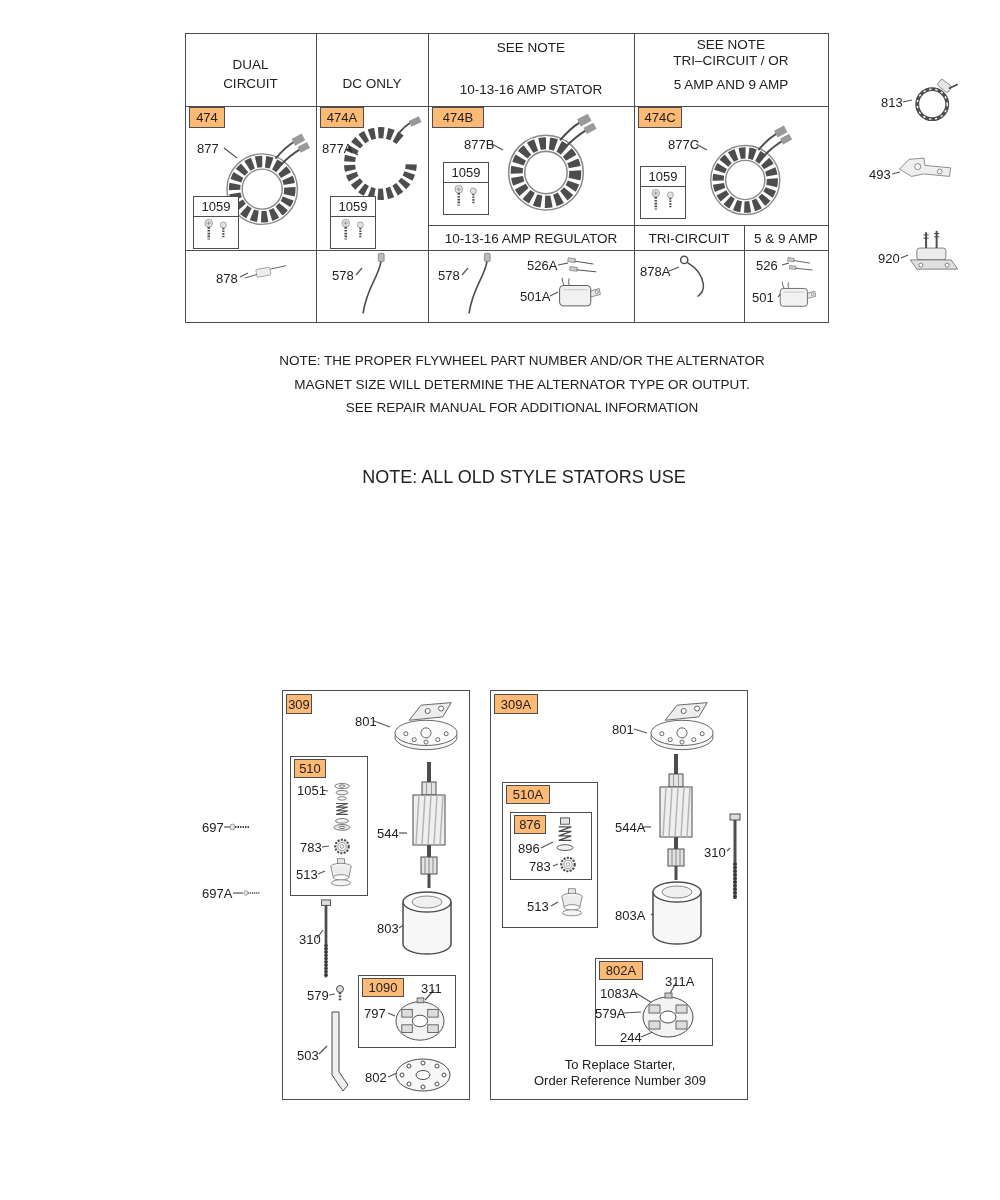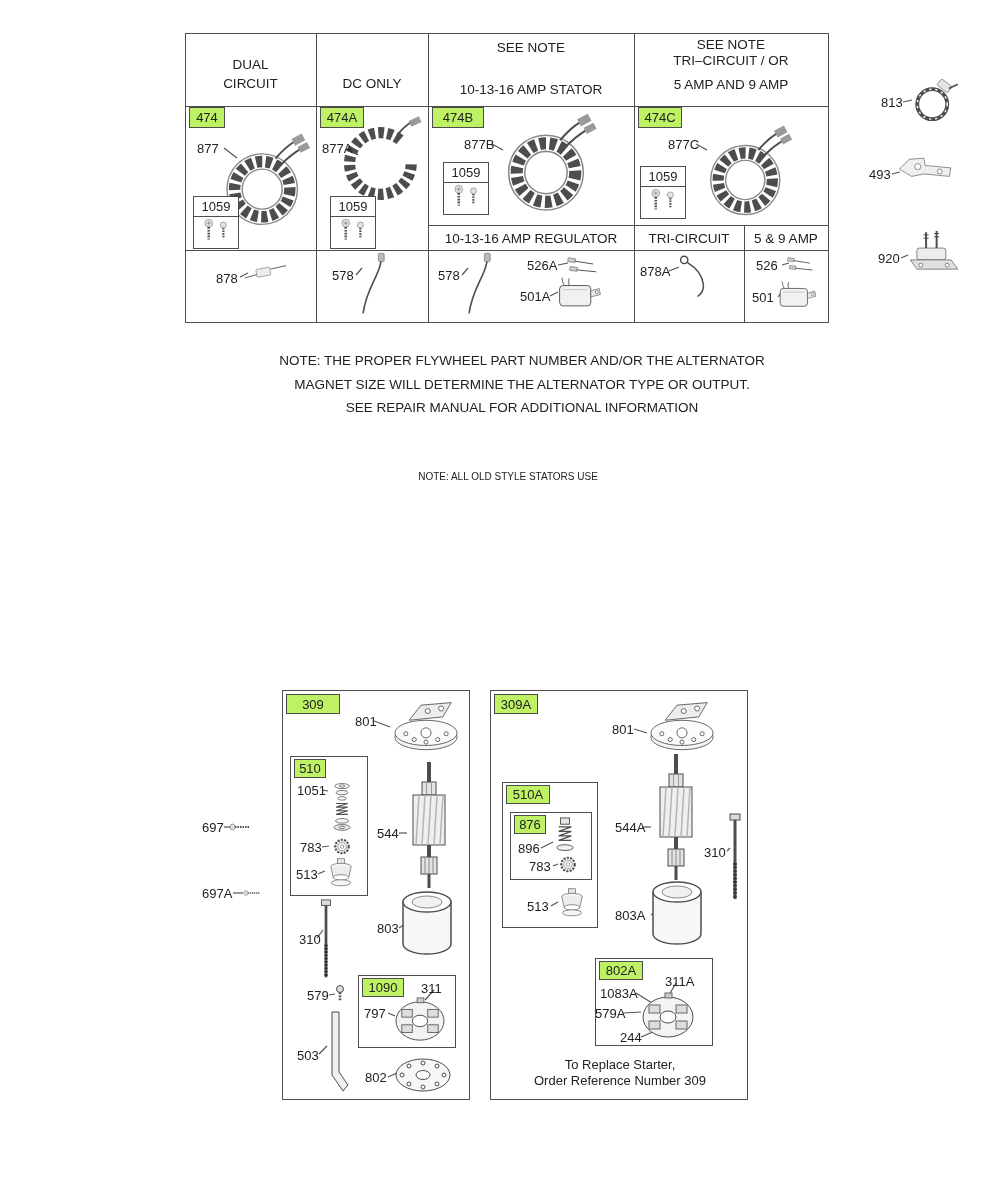--- a/index.html
+++ b/index.html
@@ -1,21 +1,21 @@
 <!DOCTYPE html>
 <html><head>
 <meta charset="utf-8">
 <style>
   *{margin:0;padding:0;box-sizing:border-box}
   html,body{background:#fff}
   #page{position:relative;width:1000px;height:1200px;background:#fff;
         font-family:"Liberation Sans","DejaVu Sans",sans-serif;color:#222;overflow:hidden}
   .lbl{position:absolute;font-size:13px;line-height:15px;white-space:nowrap}
   .hdr{position:absolute;font-size:13.5px;line-height:16px;text-align:center;white-space:nowrap}
-  .refbox{position:absolute;border:1.4px solid #4d4d4d;background:#bef264;font-size:13px;
+  .refbox{position:absolute;border:1.4px solid #4d4d4d;background:#fdba74;font-size:13px;
           display:flex;align-items:center;justify-content:center}
   .box{position:absolute;border:1.4px solid #4d4d4d;background:transparent}
   .vline{position:absolute;width:1.4px;background:#4d4d4d}
   .hline{position:absolute;height:1.4px;background:#4d4d4d}
   .screwbox{position:absolute;border:1.4px solid #4d4d4d;background:#fff;text-align:center}
   .screwbox .sb-label{border-bottom:1.4px solid #4d4d4d;font-size:13px;height:20px;line-height:19px}
   .note{position:absolute;text-align:center}
   svg.part{position:absolute;overflow:visible}
   #leaders{position:absolute;left:0;top:0;pointer-events:none}
 </style>
@@ -360,26 +360,26 @@
   <div class="lbl" style="left:878px;top:251px">920</div>
   <svg class="part" style="left:905px;top:226px" width="56" height="52">
       <use href="#sym-solenoid"></use>
     </svg>
 
   <div class="note" style="left:215px;top:349px;width:614px;font-size:13.5px;line-height:23.5px">
     <div>NOTE: THE PROPER FLYWHEEL PART NUMBER AND/OR THE ALTERNATOR</div>
     <div>MAGNET SIZE WILL DETERMINE THE ALTERNATOR TYPE OR OUTPUT.</div>
     <div>SEE REPAIR MANUAL FOR ADDITIONAL INFORMATION</div>
   </div>
-  <div class="note" style="left:288px;top:469px;width:440px;font-size:10px;line-height:16.5px">
+  <div class="note" style="left:304px;top:469px;width:440px;font-size:18px;line-height:16.5px">
     <div>NOTE: ALL OLD STYLE STATORS USE</div>
   </div>
 
   <div class="box" style="left:282px;top:690px;width:188px;height:410px"></div>
-  <div class="refbox" style="left:286px;top:694px;width:54px;height:20px">309</div>
+  <div class="refbox" style="left:286px;top:694px;width:26px;height:20px">309</div>
 
   <div class="lbl" style="left:355px;top:714px">801</div>
   <svg class="part" style="left:384px;top:701px" width="84" height="52">
       <use href="#sym-endbracket"></use>
     </svg>
 
   <div class="box" style="left:290px;top:756px;width:78px;height:140px"></div>
   <div class="refbox" style="left:294px;top:759px;width:32px;height:19px">510</div>
   <div class="lbl" style="left:297px;top:783px">1051</div>
   <svg class="part" style="left:327px;top:781px" width="30" height="58">

